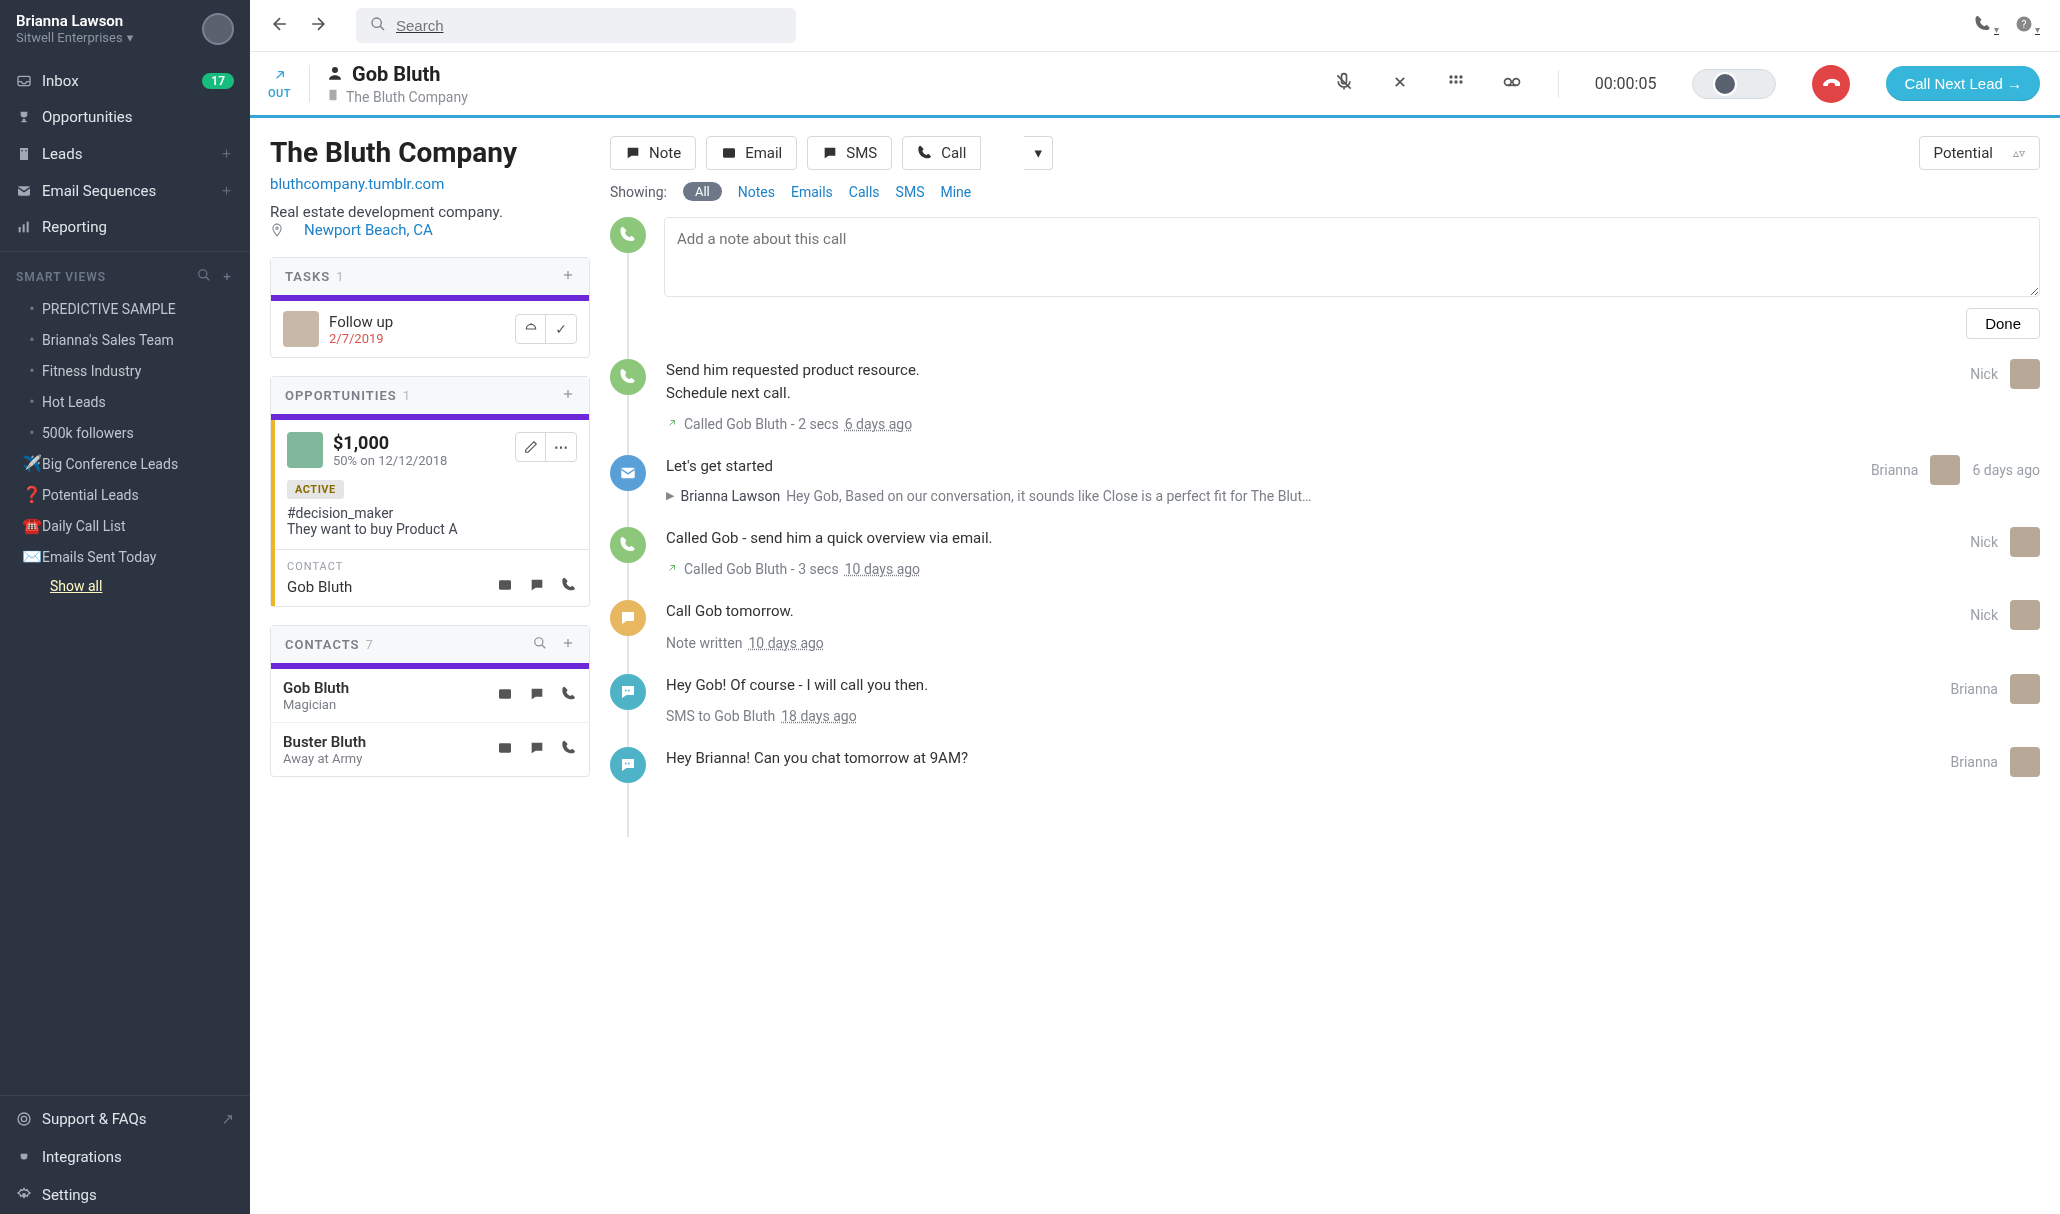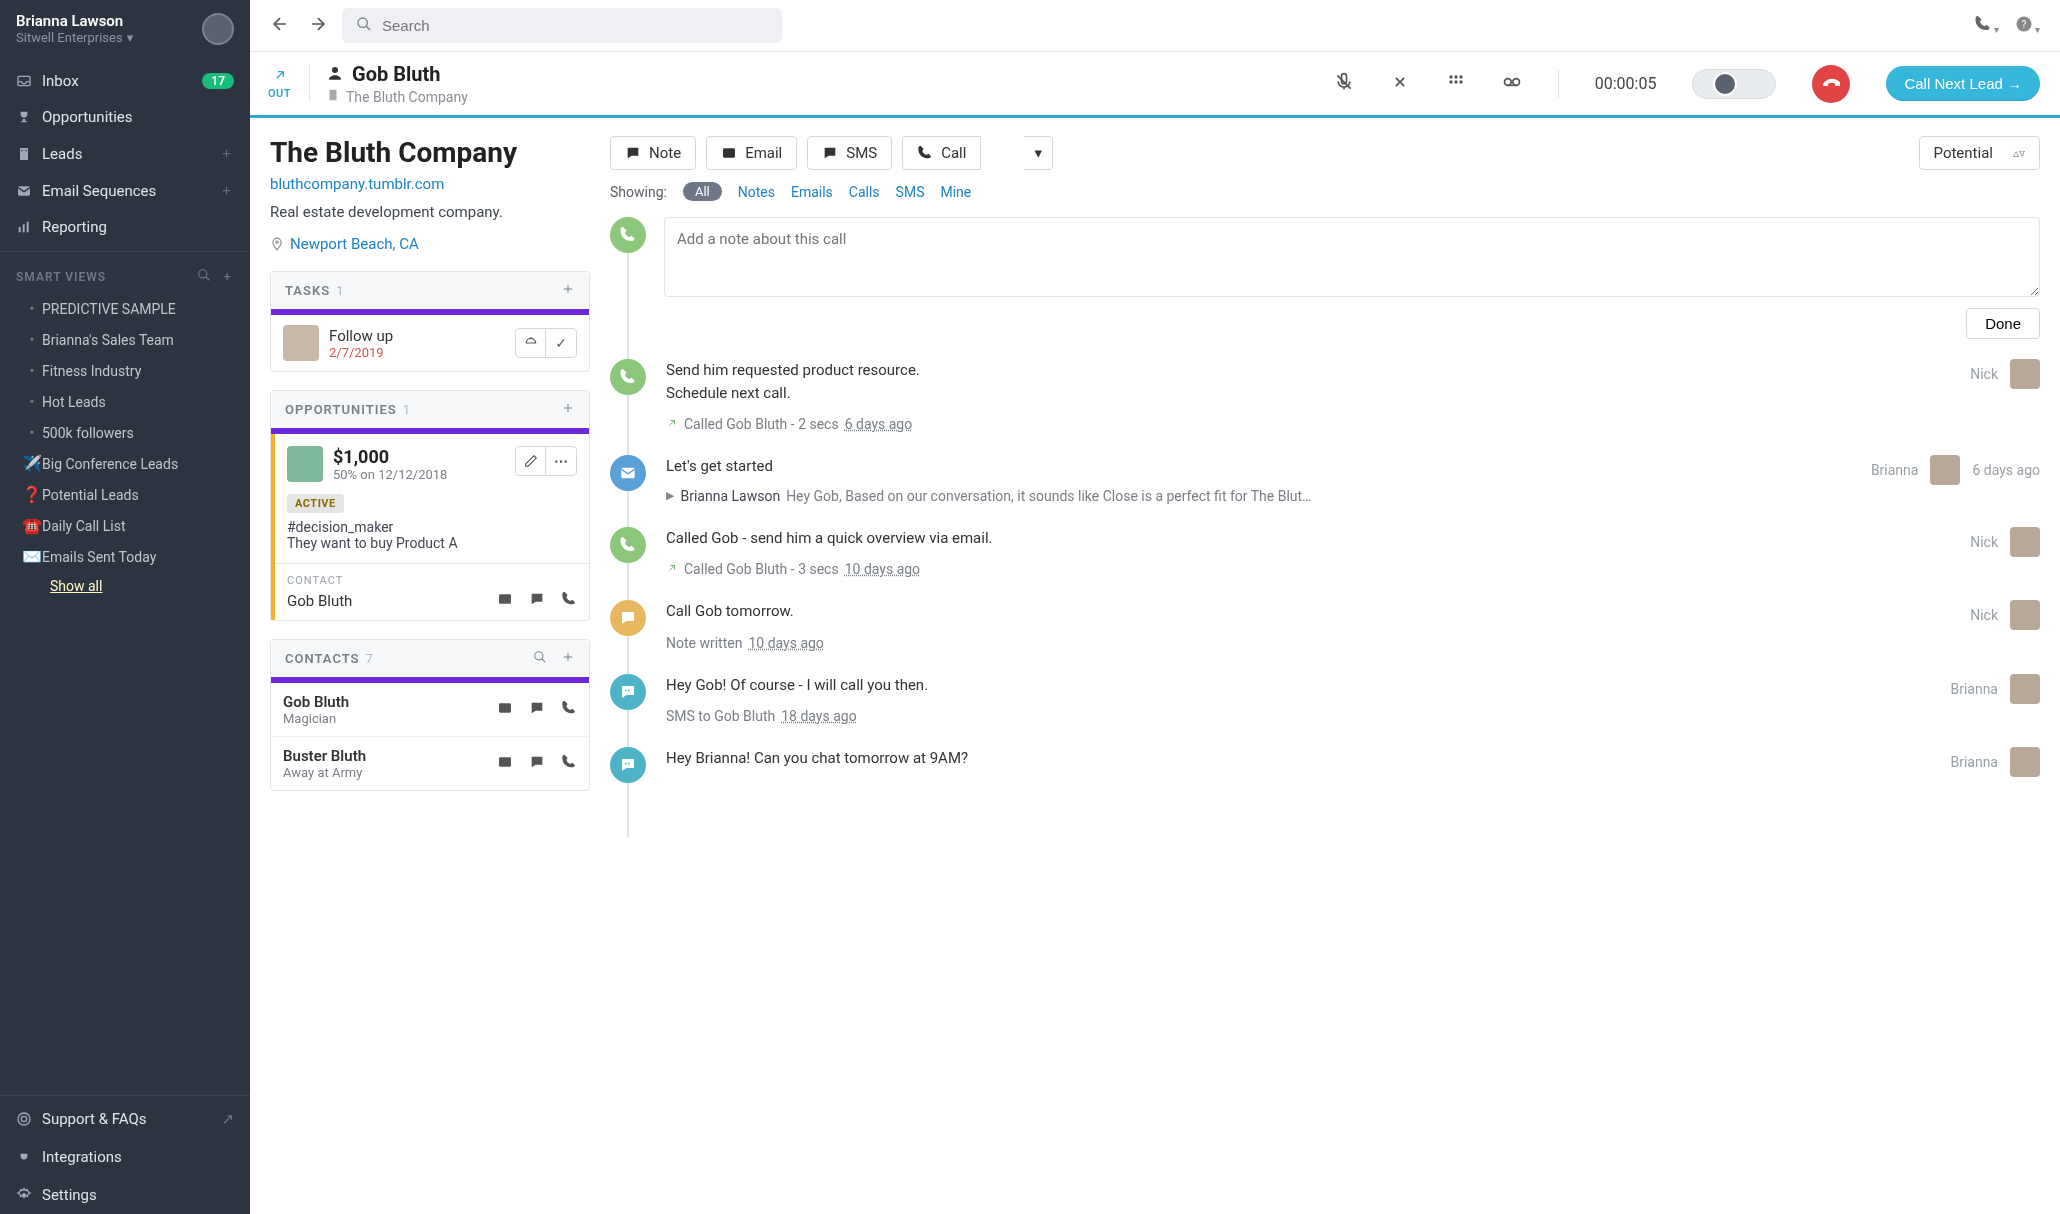--- a/index.html
+++ b/index.html
@@ -26,21 +26,21 @@
 .sv-item { display: flex; align-items: center; padding: 6px 16px 6px 22px; font-size: 14px; cursor: pointer; color: #c0c6ce; }
 .sv-item .bullet { width: 20px; display: flex; justify-content: center; color: #6e7788; font-size: 16px; }
 .sv-showall { padding: 6px 16px 6px 50px; text-decoration: underline; cursor: pointer; color: #fef9c3; font-size: 14px; }
 
 .sb-footer { margin-top: auto; border-top: 1px solid #3b4351; padding-top: 4px; }
 .sb-footer .sb-item { padding: 10px 16px; }
 .sb-footer .ext { margin-left: auto; color: #6e7788; }
 
 
 .main { flex: 1; display: flex; flex-direction: column; overflow: hidden; }
-.topbar { display: flex; align-items: center; padding: 8px 20px; gap: 14px; border-bottom: 1px solid #e5e7eb; }
+.topbar { display: flex; align-items: center; padding: 8px 20px; gap: 28px; border-bottom: 1px solid #e5e7eb; text-decoration: underline; }
 .nav-arrows { display: flex; gap: 18px; color: #555; }
 .nav-arrows svg { width: 20px; height: 20px; }
 .search { flex: 0 0 440px; display: flex; align-items: center; background: #eef0f3; border-radius: 6px; padding: 8px 14px; color: #7a7f87; }
 .search input { border: none; background: transparent; outline: none; margin-left: 10px; font-size: 15px; flex: 1; color: #333; }
 .topbar-right { margin-left: auto; display: flex; align-items: center; gap: 16px; color: #666; }
 .caret-down { font-size: 10px; color: #888; margin-left: 2px; }
 
 .callbar { display: flex; align-items: center; padding: 10px 20px 10px 0; border-bottom: 3px solid #33a6d6; }
 .outbox { width: 60px; display: flex; flex-direction: column; align-items: center; border-right: 1px solid #e1e4e8; margin-right: 16px; padding: 2px 0; }
 .outbox svg { width: 16px; height: 16px; color: #33a6d6; }
@@ -60,21 +60,21 @@
 .next-lead-btn { background: #35b6da; color: #fff; border: none; padding: 9px 18px; border-radius: 20px; font-size: 15px; font-weight: 500; cursor: pointer; box-shadow: inset 0 -1px 0 rgba(0,0,0,0.1); }
 
 
 .content { flex: 1; display: flex; overflow: hidden; }
 .leftcol { width: 340px; padding: 18px 0 0 20px; overflow-y: auto; }
 .rightcol { flex: 1; padding: 18px 20px 0 0; overflow-y: auto; position: relative; }
 
 .leftcol h1 { font-size: 28px; font-weight: 700; color: #222; margin-bottom: 6px; }
 .link { color: #1d82c7; font-size: 15px; }
 .desc { color: #424752; margin-top: 10px; font-size: 15px; }
-.loc { display: flex; align-items: center; gap: 6px; margin-top: 14px; color: #1d82c7; font-size: 15px; }
+.loc { display: flex; align-items: center; gap: 20px; color: #1d82c7; font-size: 15px; }
 .loc svg { width:14px; height:14px; color:#8a8f97; }
 
 .card { border: 1px solid #e1e4e8; border-radius: 4px; margin-top: 18px; margin-right: 0; background:#fff; }
 .card-head { display: flex; align-items: center; padding: 10px 14px; background: #f7f8fa; border-bottom: 6px solid #6d28d9; font-size: 13px; letter-spacing: 1px; color: #7a7f87; font-weight:600; }
 .card-head .count { color: #b3b8c0; margin-left: 6px; font-weight:400; }
 .card-head .right-actions { margin-left: auto; display: flex; gap: 14px; color: #8a8f97; }
 .card-head .right-actions svg { width:14px;height:14px; cursor:pointer;}
 
 .task-row { display:flex; align-items:center; padding:10px 12px; gap:10px; }
 .task-row .av { width:36px;height:36px;border-radius:4px;background:#c8b8a8; }

